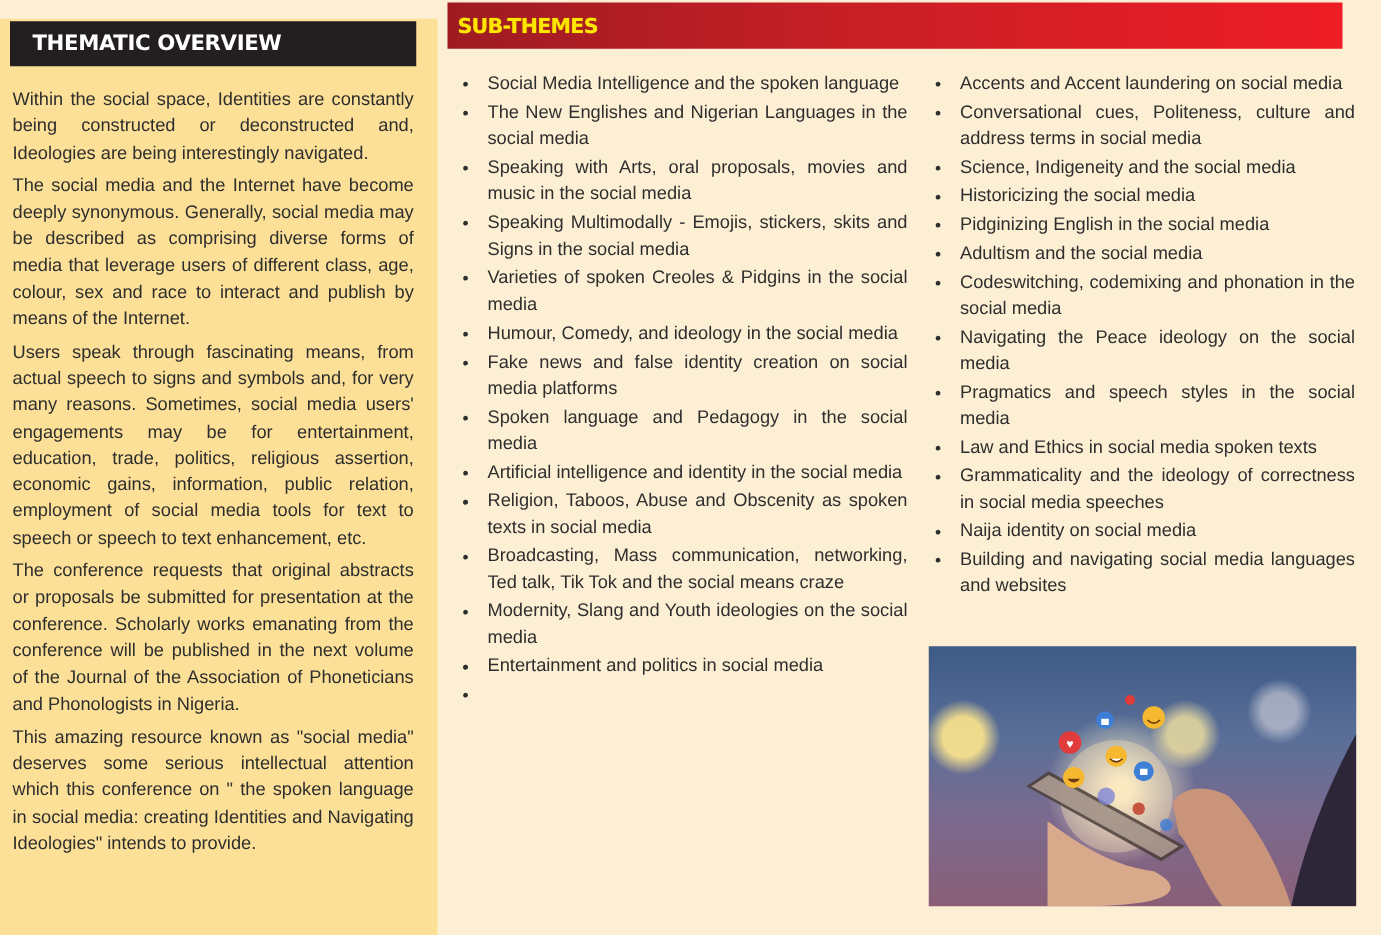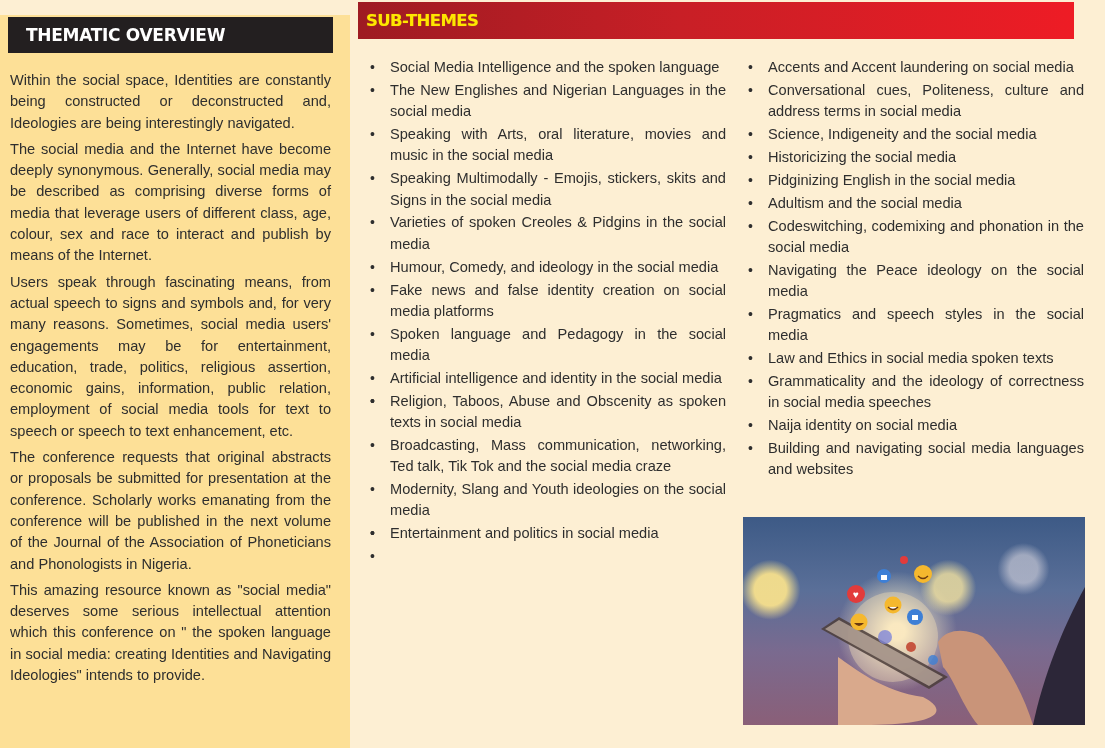--- a/index.html
+++ b/index.html
@@ -86,30 +86,30 @@
     <p>The conference requests that original abstracts or proposals  be submitted for presentation at the conference. Scholarly works emanating from the conference will be published in the next volume of the Journal of the Association of Phoneticians and Phonologists in Nigeria.</p>
     <p>This amazing resource known as "social media" deserves some serious intellectual attention which this conference on " the spoken language in social media: creating Identities and Navigating Ideologies"  intends to provide.</p>
   </div>
 </div>
 
 <div class="right-header">SUB-THEMES</div>
 
 <ul class="themes col1">
     <li><span class="bullet">•</span><span>Social Media Intelligence and the spoken language</span></li>
     <li><span class="bullet">•</span><span>The New Englishes and Nigerian Languages in the social media</span></li>
-    <li><span class="bullet">•</span><span>Speaking with Arts, oral literature, movies and music in the social media</span></li>
+    <li><span class="bullet">•</span><span>Speaking with Arts, oral proposals, movies and music in the social media</span></li>
     <li><span class="bullet">•</span><span>Speaking Multimodally - Emojis, stickers,  skits and Signs in the social media</span></li>
     <li><span class="bullet">•</span><span>Varieties of spoken Creoles &amp; Pidgins in the social media</span></li>
     <li><span class="bullet">•</span><span>Humour, Comedy, and ideology in the social media</span></li>
     <li><span class="bullet">•</span><span>Fake news and false identity creation   on social media platforms</span></li>
     <li><span class="bullet">•</span><span>Spoken language and Pedagogy in the social media</span></li>
     <li><span class="bullet">•</span><span>Artificial intelligence and identity in the social media</span></li>
     <li><span class="bullet">•</span></li>
     <li><span class="bullet">•</span><span>Religion, Taboos, Abuse and Obscenity as spoken texts in social media</span></li>
-    <li><span class="bullet">•</span><span>Broadcasting, Mass communication, networking, Ted talk, Tik Tok and the social media craze</span></li>
+    <li><span class="bullet">•</span><span>Broadcasting, Mass communication, networking, Ted talk, Tik Tok and the social means craze</span></li>
     <li><span class="bullet">•</span><span>Modernity, Slang and Youth ideologies on the social media</span></li>
     <li><span class="bullet">•</span></li>
     <li><span class="bullet">•</span><span>Entertainment and politics in social media</span></li>
     <li><span class="bullet">•</span></li>
   </ul>
 <ul class="themes col2">
     <li><span class="bullet">•</span><span>Accents and Accent laundering on social media</span></li>
     <li><span class="bullet">•</span><span>Conversational cues, Politeness, culture and address terms in social media</span></li>
     <li><span class="bullet">•</span><span>Science, Indigeneity and the social media</span></li>
     <li><span class="bullet">•</span><span>Historicizing the social media</span></li>

